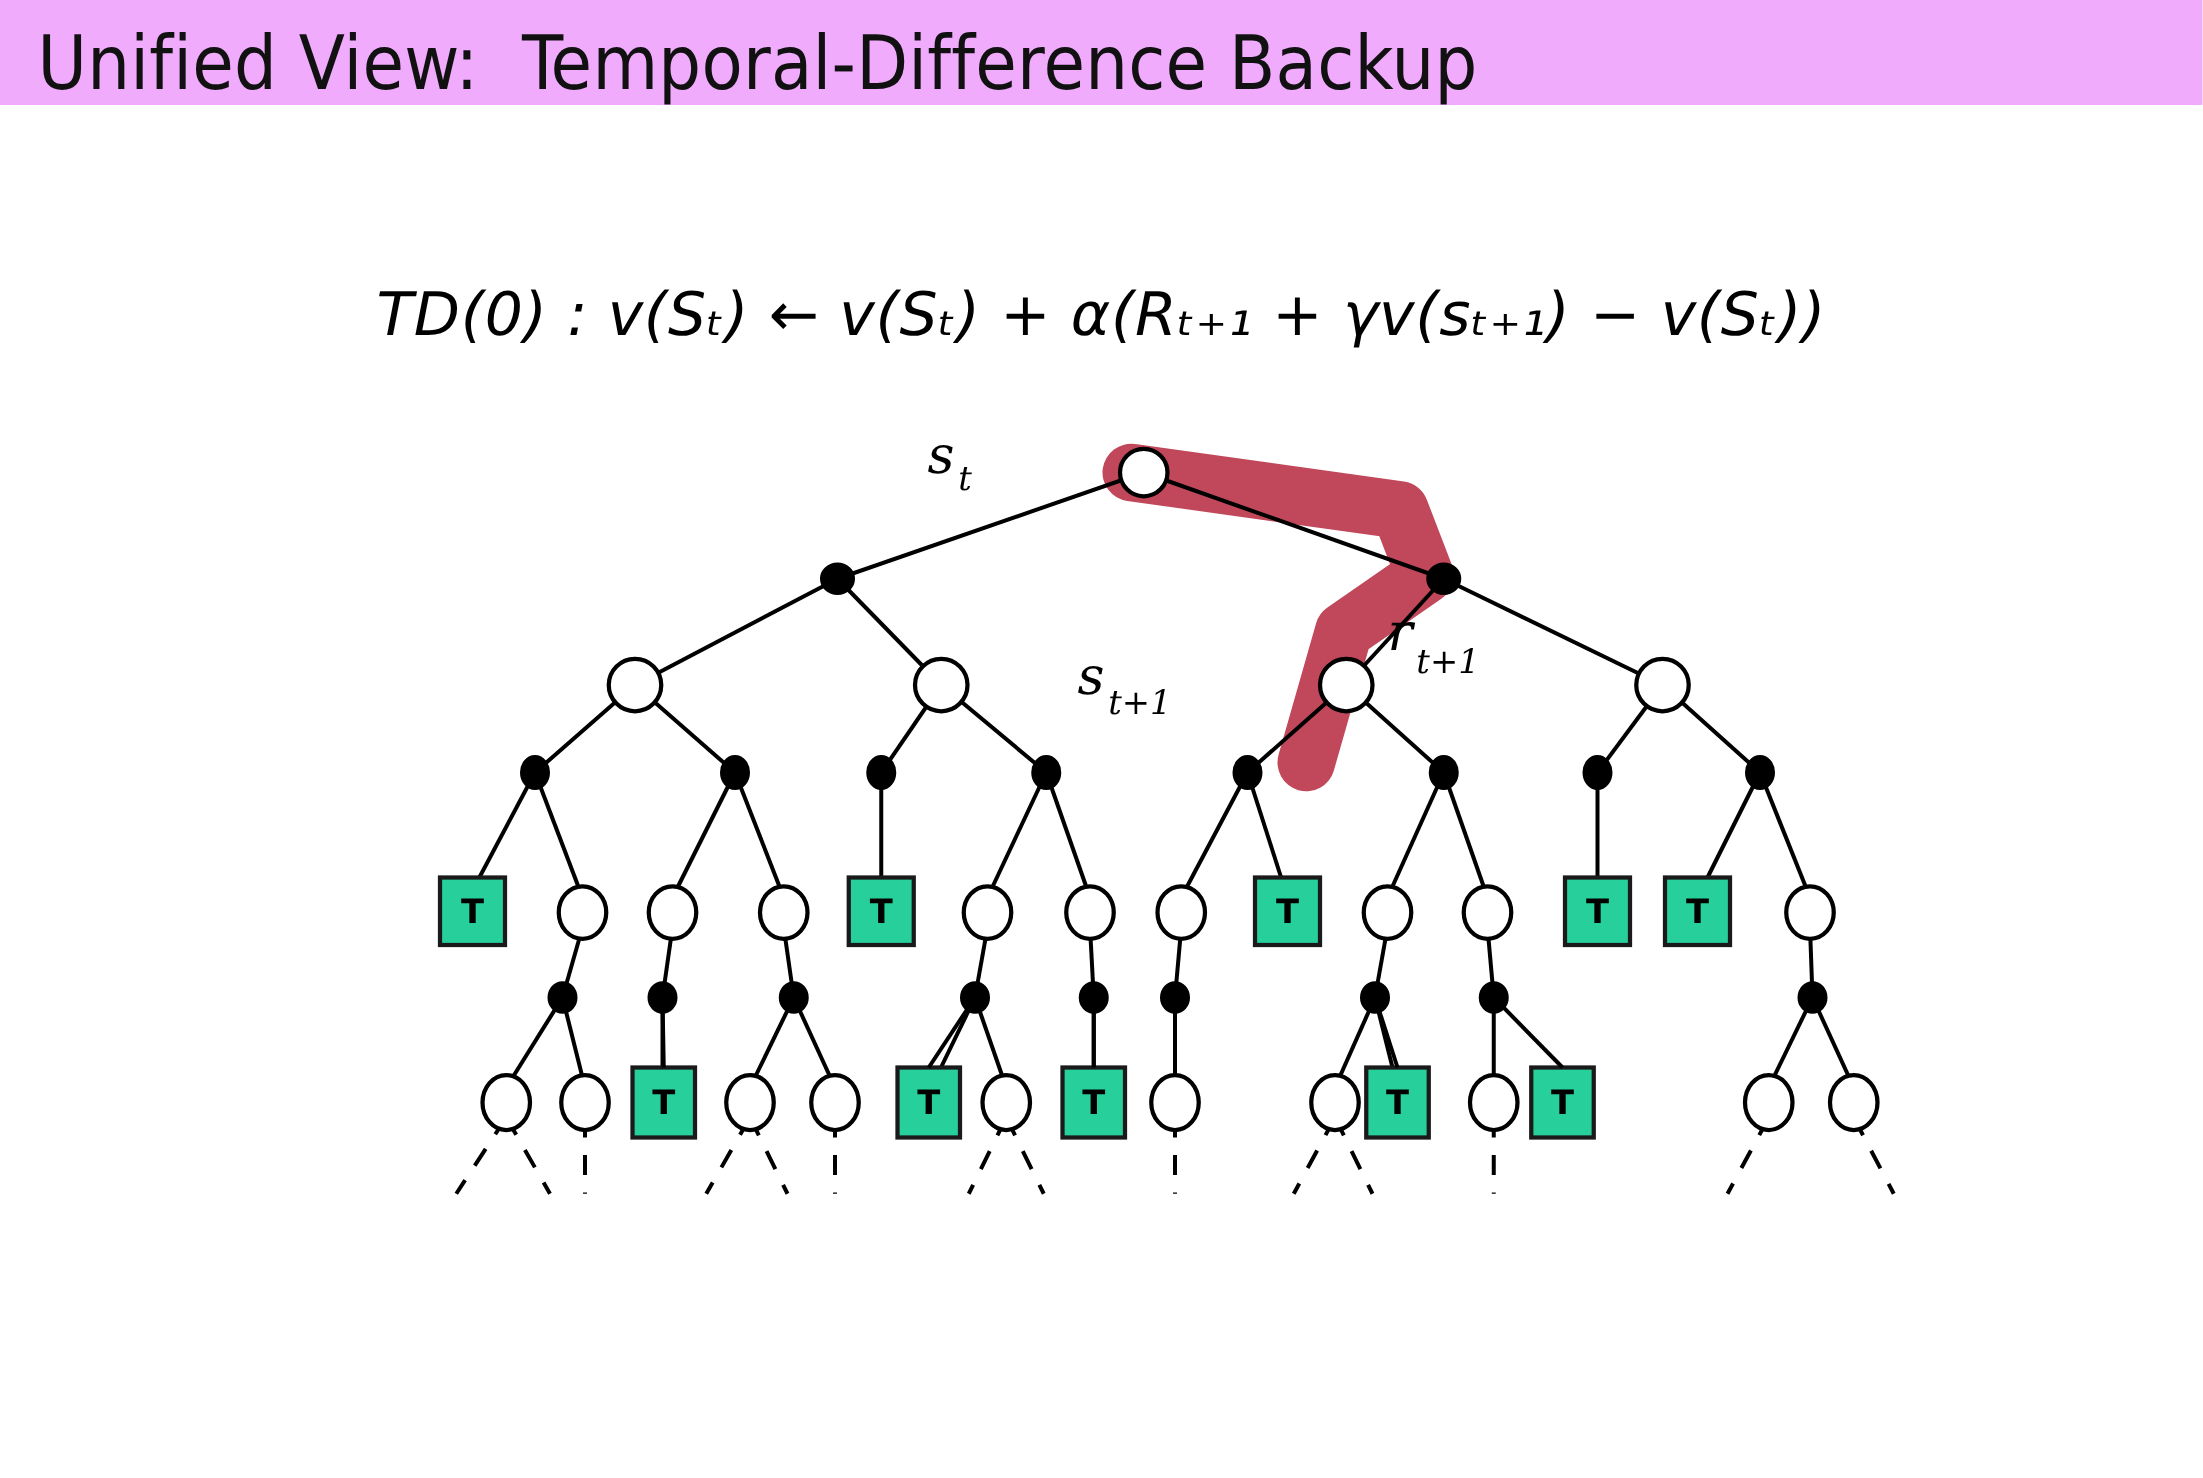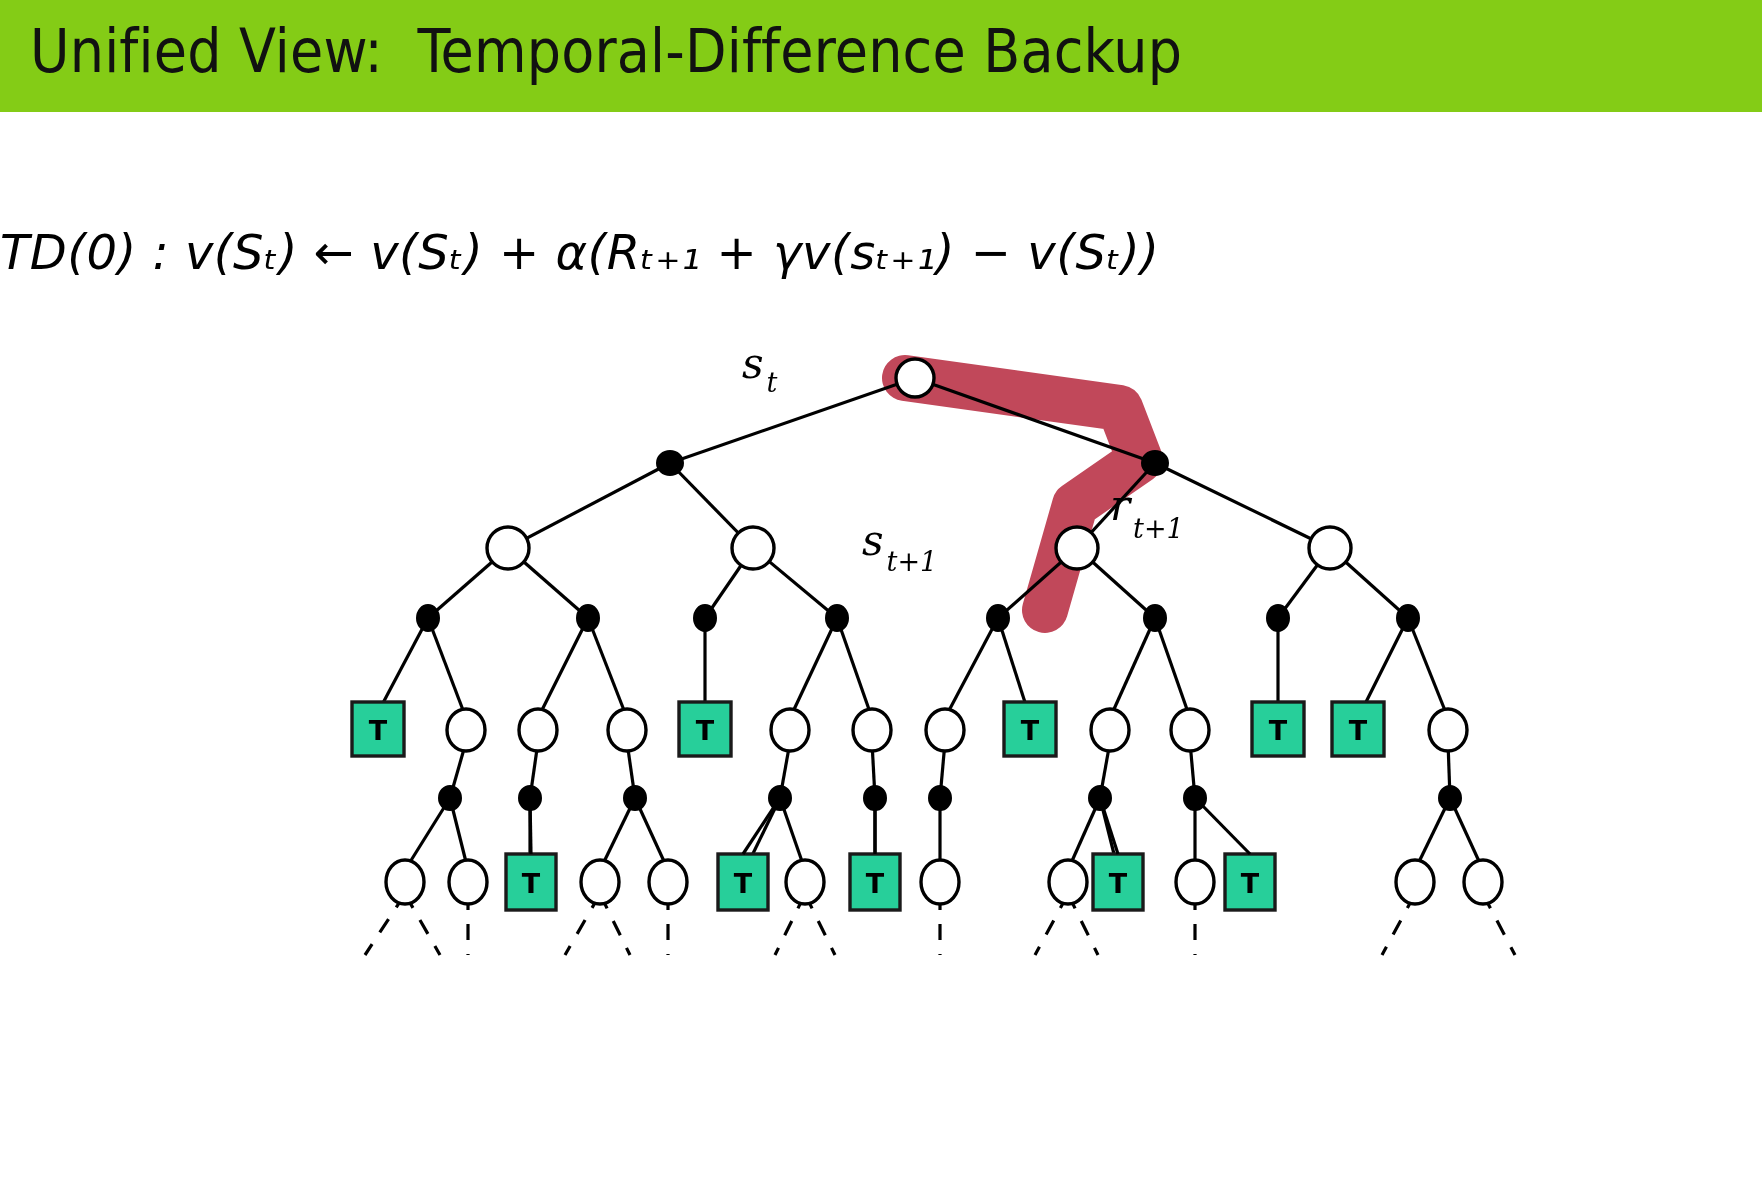--- a/index.html
+++ b/index.html
@@ -16,41 +16,41 @@
   }
   #slide {
     position: absolute;
     inset: 0;
     background: #ffffff;
   }
   #title-bar {
     position: absolute;
     left: 0; top: 0;
     width: 1762px;
-    height: 112px;
-    background: #84cc16;
+    height: 84px;
+    background: #f0abfc;
     box-sizing: border-box;
   }
   #title-text {
     position: absolute;
     left: 30px;
     top: 16px;
     font-family: "DejaVu Sans Condensed", "Liberation Sans", sans-serif;
     font-size: 60px;
     font-weight: 400;
     color: #111111;
     letter-spacing: 0.2px;
     white-space: pre;
   }
   #formula {
     position: absolute;
     left: 0;
     top: 224px;
     width: 1762px;
-    text-align: left;
+    text-align: center;
     font-family: "DejaVu Sans", sans-serif;
     font-style: italic;
     font-size: 48px;
     color: #000000;
     white-space: pre;
     letter-spacing: 0.5px;
   }
   #tree-wrap {
     position: absolute;
     left: 0;

